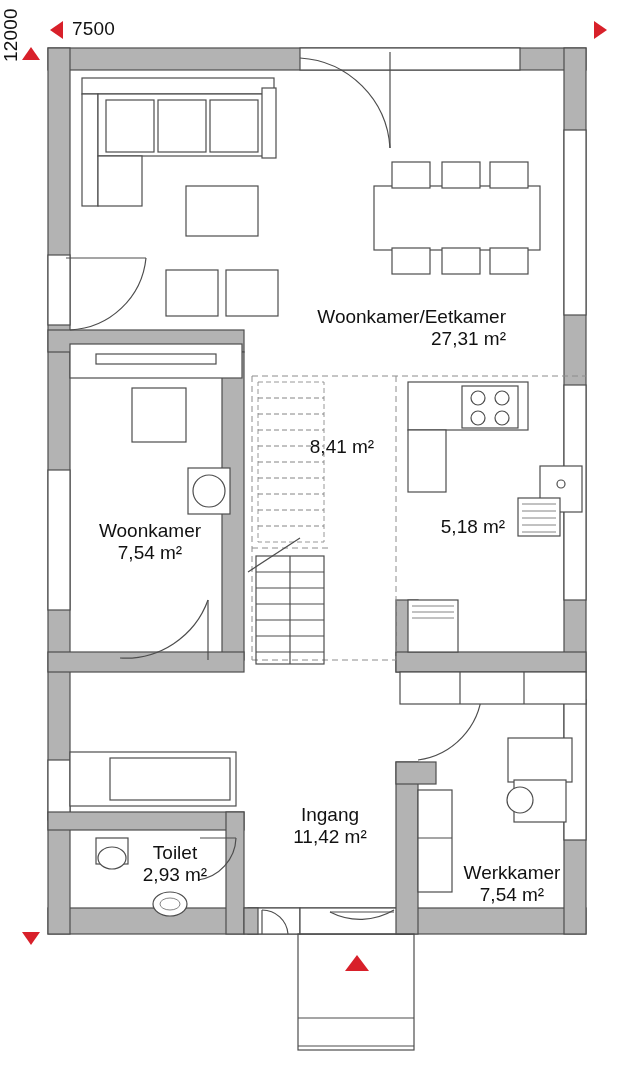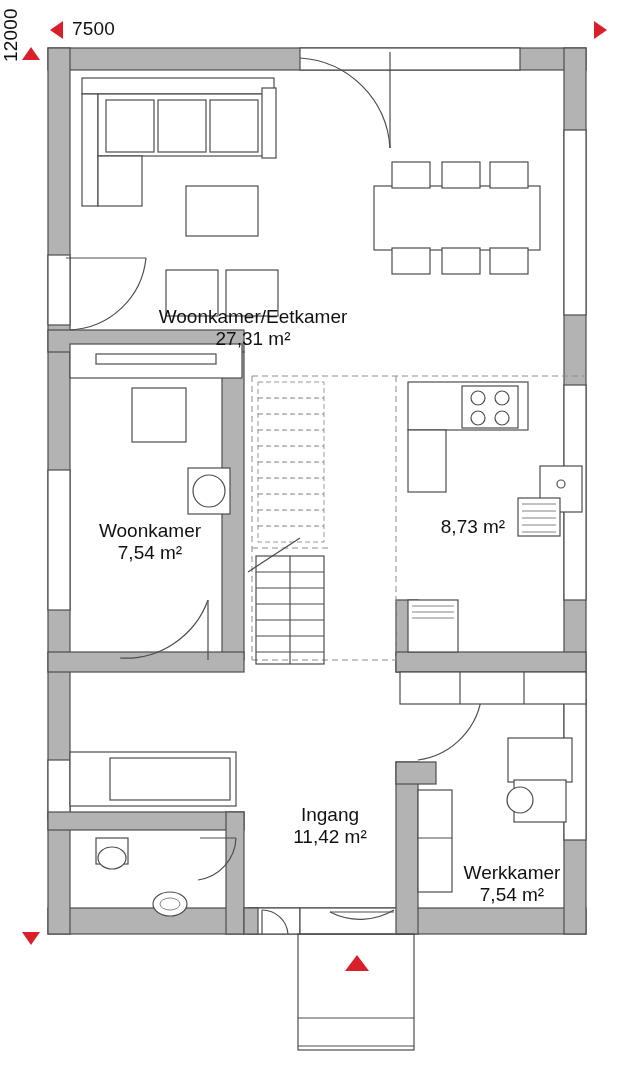--- a/index.html
+++ b/index.html
@@ -249,41 +249,46 @@
 
 <div class="tri" style="left:50px;top:21px;border-top:9px solid transparent;border-bottom:9px solid transparent;border-right:13px solid #d8202a;"></div>
 <div class="tri" style="left:594px;top:21px;border-top:9px solid transparent;border-bottom:9px solid transparent;border-left:13px solid #d8202a;"></div>
 <div class="tri" style="left:22px;top:47px;border-left:9px solid transparent;border-right:9px solid transparent;border-bottom:13px solid #d8202a;"></div>
 <div class="tri" style="left:22px;top:932px;border-left:9px solid transparent;border-right:9px solid transparent;border-top:13px solid #d8202a;"></div>
 <div class="tri" style="left:345px;top:955px;border-left:12px solid transparent;border-right:12px solid transparent;border-bottom:16px solid #d8202a;"></div>
 
 <div class="dim-label" id="dim-top">7500</div>
 <div class="dim-label" id="dim-left">12000</div>
 
-<div class="room" style="left:0;top:306px;width:506px;">
+<div class="room" style="left:0;top:306px;width:506px;text-align:right;">
   <span class="nm">Woonkamer/Eetkamer</span>
   <span class="ar">27,31 m²</span>
 </div>
 
 <div class="room" style="left:252px;top:436px;width:180px;">
+  <span class="ar">8,41 m²</span>
 </div>
 
 <div class="room" style="left:60px;top:520px;width:180px;">
   <span class="nm">Woonkamer</span>
   <span class="ar">7,54 m²</span>
 </div>
 
 <div class="room" style="left:398px;top:516px;width:150px;">
-  <span class="ar">8,73 m²</span>
+  <span class="ar">5,18 m²</span>
 </div>
 
 <div class="room" style="left:250px;top:760px;width:160px;margin-top:44px;">
   <span class="nm">Ingang</span>
   <span class="ar">11,42 m²</span>
 </div>
 
+<div class="room" style="left:100px;top:842px;width:150px;">
+  <span class="nm">Toilet</span>
+  <span class="ar">2,93 m²</span>
+</div>
 
 <div class="room" style="left:424px;top:862px;width:176px;">
   <span class="nm">Werkkamer</span>
   <span class="ar">7,54 m²</span>
 </div>
 
 </div>
 
 </body></html>

